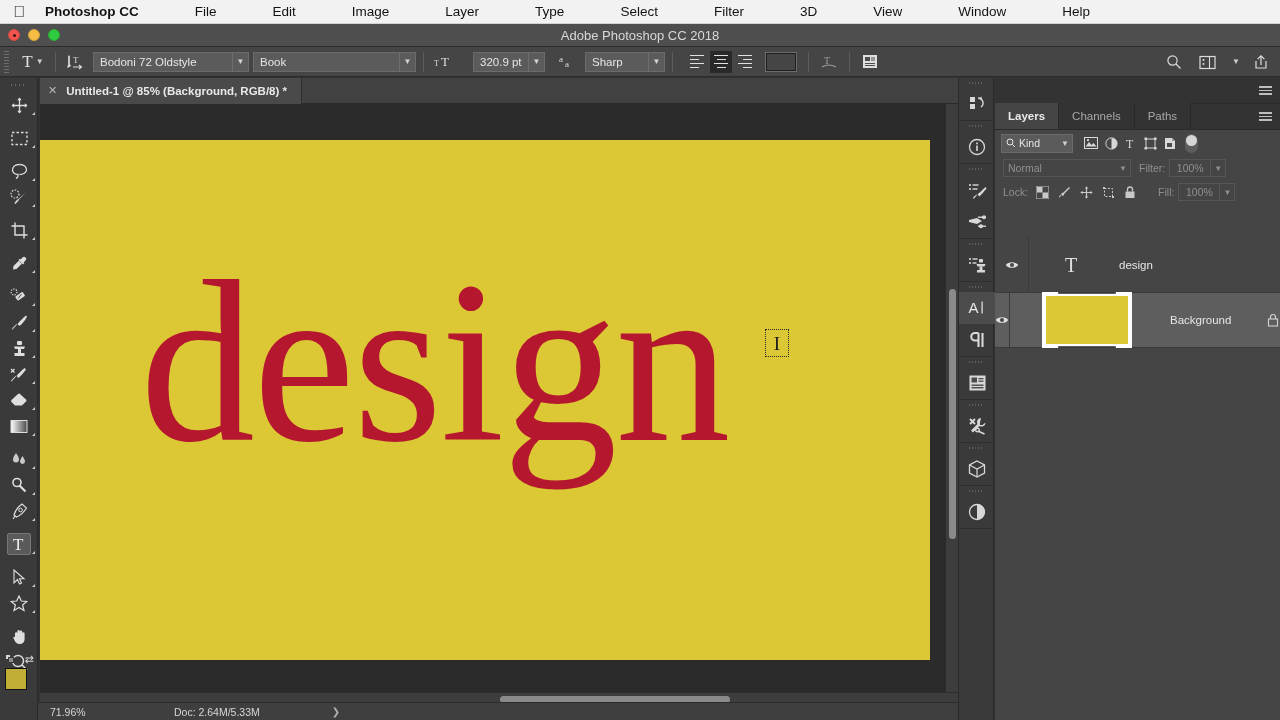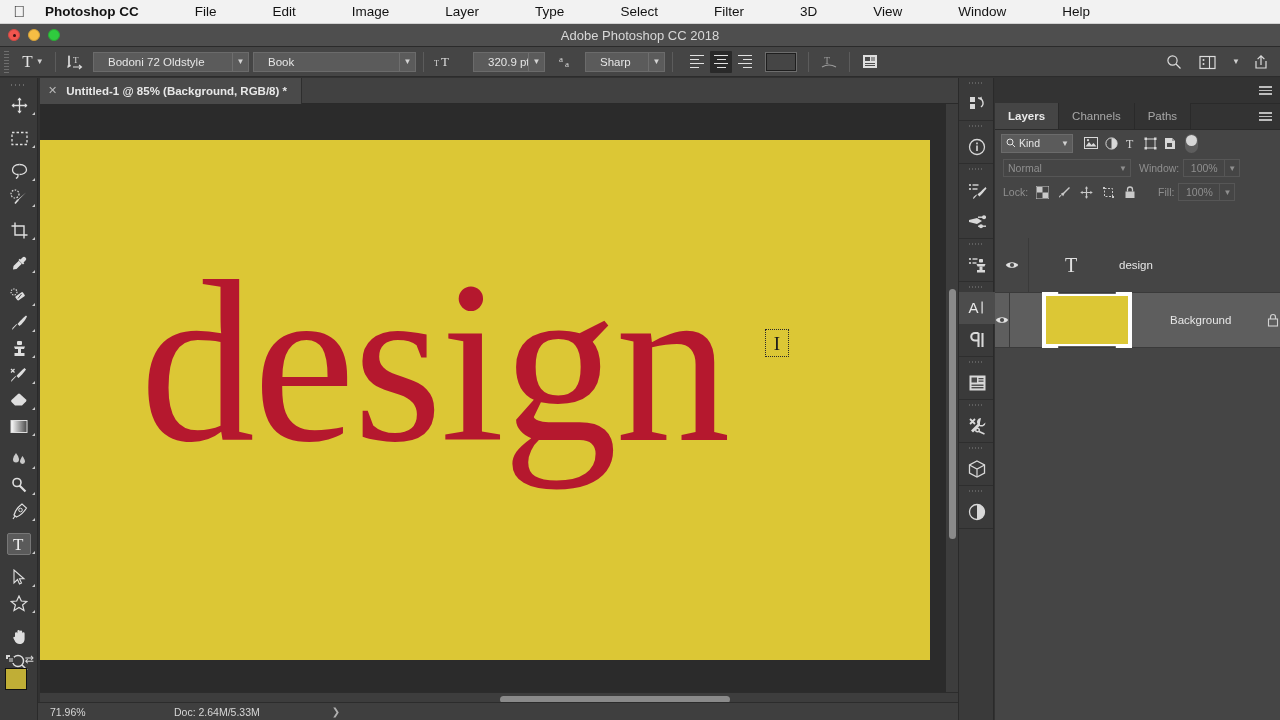--- a/index.html
+++ b/index.html
@@ -75,21 +75,21 @@
     font-size: 8px; color: #cfcfcf; margin-left: 3px; line-height: 1;
   }
   .ob-sep { width: 1px; height: 20px; background: #5c5c5c; margin: 0 7px; }
   .ob-icon {
     width: 26px; height: 24px; display: flex; align-items: center; justify-content: center;
     color: #dcdcdc;
   }
   .ps-select {
     height: 20px; background: #5b5b5b; border: 1px solid #6b6b6b;
     display: flex; align-items: center; color: #e6e6e6; font-size: 11.5px;
-    position: relative; padding-left: 14px;
+    position: relative; padding-left: 6px;
   }
   .ps-select .sval { flex: 1; overflow: hidden; white-space: nowrap; }
   .ps-select .sarrow {
     width: 16px; height: 18px; display: flex; align-items: center; justify-content: center;
     border-left: 1px solid #6e6e6e; font-size: 8px; color: #d4d4d4;
   }
   .fontfam { width: 156px; margin-left: 4px; }
   .fontstyle { width: 163px; margin-left: 4px; }
   .fontsize { width: 72px; margin-left: 16px; }
   .aamode { width: 80px; margin-left: 4px; }
@@ -959,21 +959,21 @@
           </span>
         </div>
         <div class="toggle-pill"></div>
       </div>
 
       <div class="blend-row">
         <div class="blend-select">
           <span>Normal</span>
           <span class="barrow">▼</span>
         </div>
-        <span class="op-label">Window:</span>
+        <span class="op-label">Filter:</span>
         <div class="op-field">100%</div>
         <div class="op-arrow">▼</div>
       </div>
 
       <div class="lock-row">
         <span>Lock:</span>
         <div class="lock-icons">
           <span>
             <svg width="13" height="13" viewBox="0 0 13 13">
               <rect x="0" y="0" width="13" height="13" fill="none" stroke="#c9c9c9" stroke-width="1"></rect>

